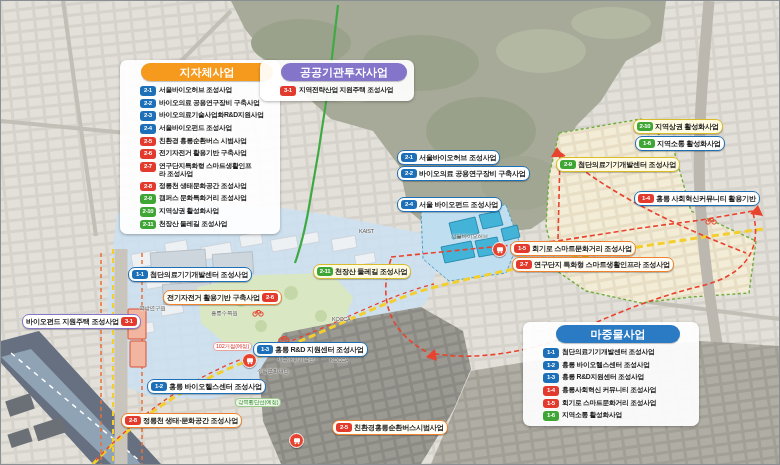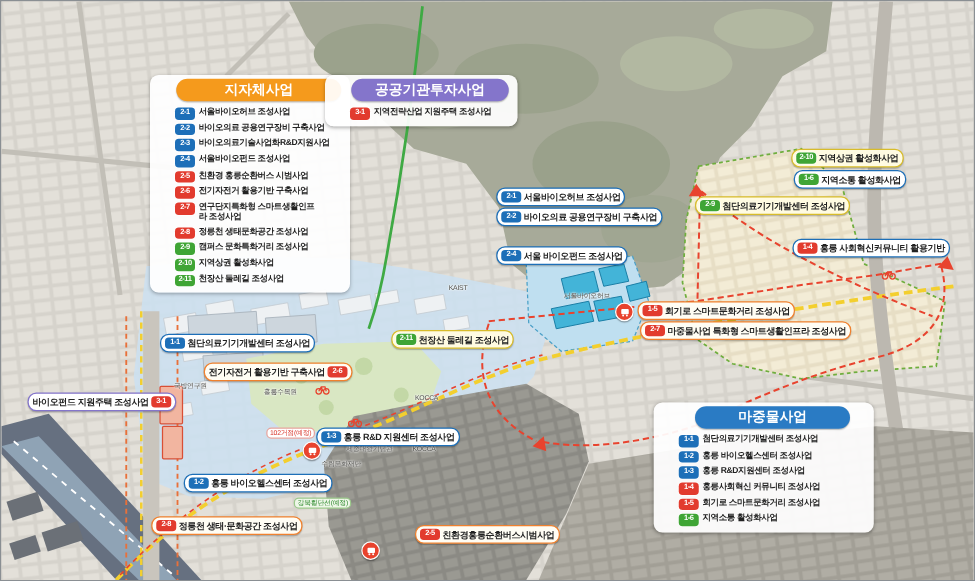--- a/index.html
+++ b/index.html
@@ -335,21 +335,21 @@
   <div class="pill" style="left:633px;top:190px" data-style="blue">
     <span class="badge" data-badge="red">1-4</span>
     <span>홍릉 사회혁신커뮤니티 활용기반</span>
   </div>
   <div class="pill" style="left:509px;top:240px" data-style="orange">
     <span class="badge" data-badge="red">1-5</span>
     <span>회기로 스마트문화거리 조성사업</span>
   </div>
   <div class="pill" style="left:511px;top:256px" data-style="orange">
     <span class="badge" data-badge="red">2-7</span>
-    <span>마중물사업 특화형 스마트생활인프라 조성사업</span>
+    <span>연구단지 특화형 스마트생활인프라 조성사업</span>
   </div>
   <div class="pill" style="left:252px;top:341px" data-style="blue">
     <span class="badge" data-badge="blue">1-3</span>
     <span>홍릉 R&amp;D 지원센터 조성사업</span>
   </div>
   <div class="pill" style="left:146px;top:378px" data-style="blue">
     <span class="badge" data-badge="blue">1-2</span>
     <span>홍릉 바이오헬스센터 조성사업</span>
   </div>
   <div class="pill" style="left:120px;top:412px" data-style="orange">

